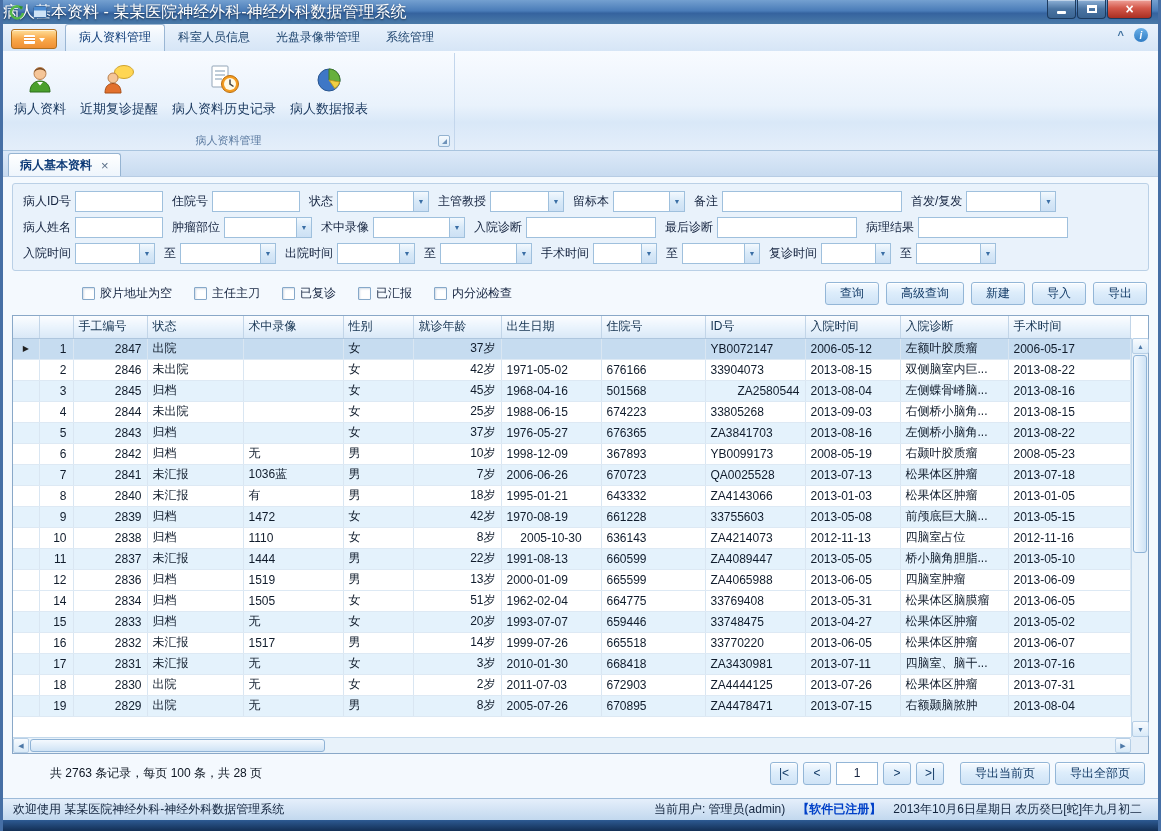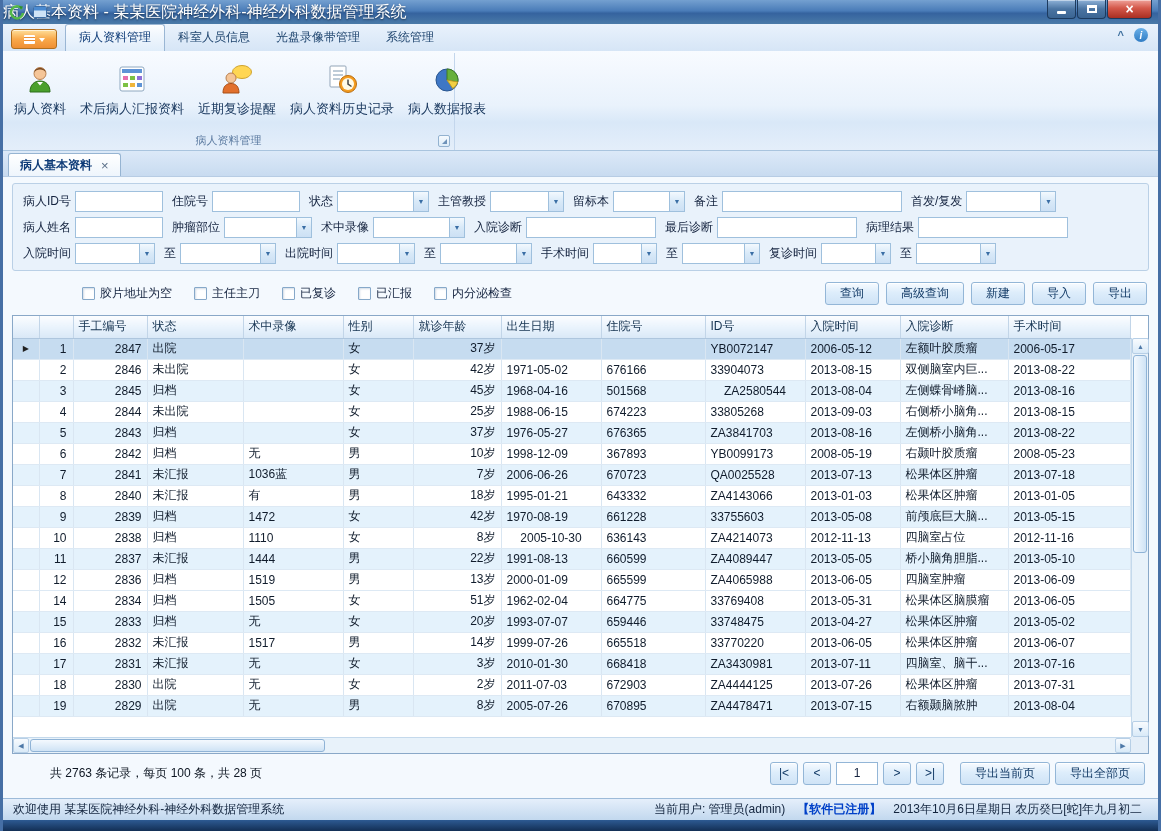--- a/index.html
+++ b/index.html
@@ -160,35 +160,20 @@
           <div class="rbtn">
             <span class="ricon">
               <svg viewBox="0 0 32 32">
                 <path d="M6 29c0-7.5 4.5-11 10-11s10 3.5 10 11z" fill="#4aa02c" stroke="#2d6e1a"></path>
                 <path d="M13 19l3 3.5L19 19z" fill="#fff"></path>
                 <circle cx="16" cy="10.5" r="6" fill="#f5c598" stroke="#b9804f"></circle>
                 <path d="M10.5 9.5c1-4 10-4 11 0 .5-6-11.5-6-11 0z" fill="#7a4a21"></path>
               </svg>
             </span>
             <div class="lbl">病人资料</div>
-          </div>
-          <div class="rbtn">
-            <span class="ricon">
-              <svg viewBox="0 0 32 32">
-                <rect x="4" y="4" width="24" height="24" rx="2" fill="#fff" stroke="#8fa8c0"></rect>
-                <rect x="6" y="6" width="20" height="4" fill="#5e93d6"></rect>
-                <rect x="7" y="13" width="5" height="4" fill="#e66fae"></rect>
-                <rect x="14" y="13" width="5" height="4" fill="#7cc144"></rect>
-                <rect x="21" y="13" width="5" height="4" fill="#8e6fd8"></rect>
-                <rect x="7" y="20" width="5" height="4" fill="#7cc144"></rect>
-                <rect x="14" y="20" width="5" height="4" fill="#f0b63c"></rect>
-                <rect x="21" y="20" width="5" height="4" fill="#5e93d6"></rect>
-              </svg>
-            </span>
-            <div class="lbl">术后病人汇报资料</div>
           </div>
           <div class="rbtn">
             <span class="ricon">
               <svg viewBox="0 0 32 32">
                 <ellipse cx="21" cy="9" rx="9.5" ry="6.5" fill="#ffd653" stroke="#cfa32e"></ellipse>
                 <path d="M14 13l-2 4 5-2z" fill="#ffd653"></path>
                 <circle cx="10" cy="15" r="5" fill="#f5c598" stroke="#b9804f"></circle>
                 <path d="M2 30c0-7 3.5-9.5 8-9.5s8 2.5 8 9.5z" fill="#e2702d" stroke="#a84e17"></path>
               </svg>
             </span>
@@ -443,21 +428,21 @@
               <tr class="alt">
                 <td class="ind"></td>
                 <td class="num">3</td>
                 <td style="text-align: right;">2845</td>
                 <td style="text-align: left;">归档</td>
                 <td style="text-align: left;"></td>
                 <td style="text-align: left;">女</td>
                 <td style="text-align: right;">45岁</td>
                 <td style="text-align: left;">1968-04-16</td>
                 <td style="text-align: left;">501568</td>
-                <td style="text-align: center;">ZA2580544</td>
+                <td style="text-align: right;">ZA2580544</td>
                 <td style="text-align: left;">2013-08-04</td>
                 <td style="text-align: left;">左侧蝶骨嵴脑...</td>
                 <td style="text-align: left;">2013-08-16</td>
               </tr>
               <tr>
                 <td class="ind"></td>
                 <td class="num">4</td>
                 <td style="text-align: right;">2844</td>
                 <td style="text-align: left;">未出院</td>
                 <td style="text-align: left;"></td>

